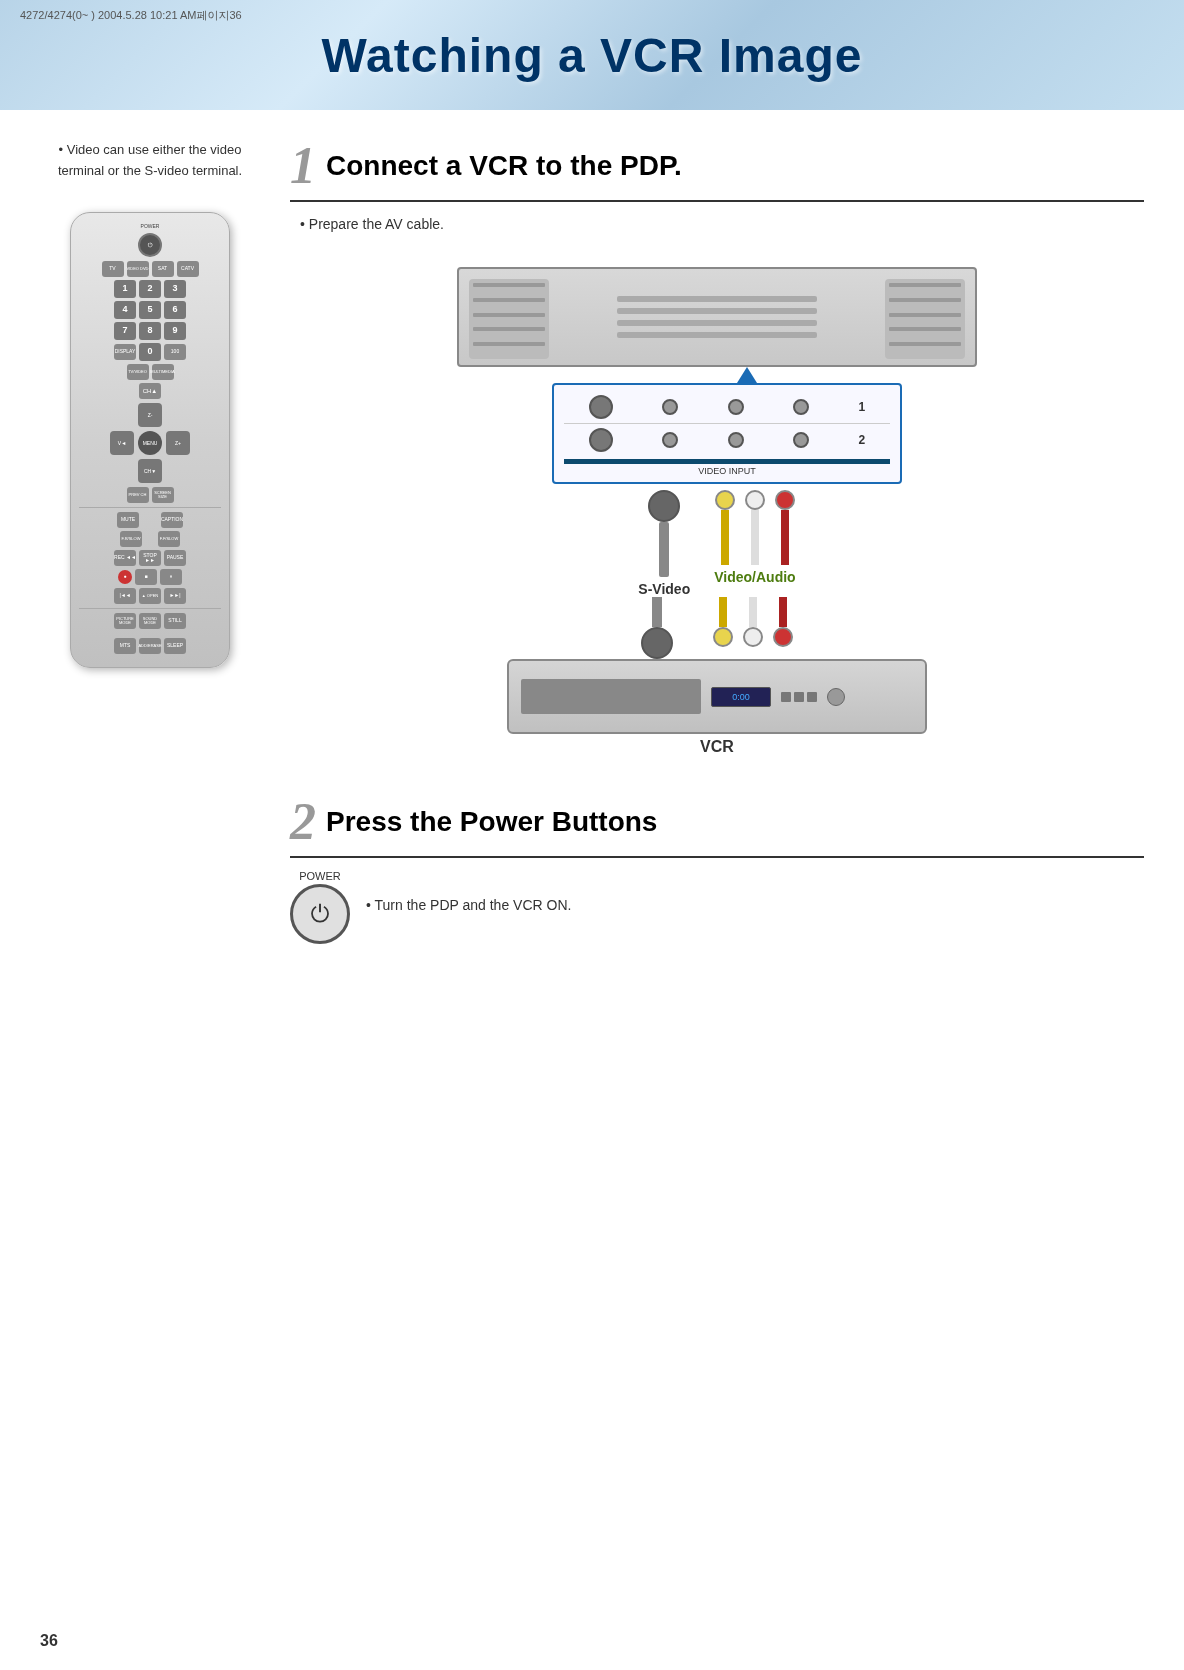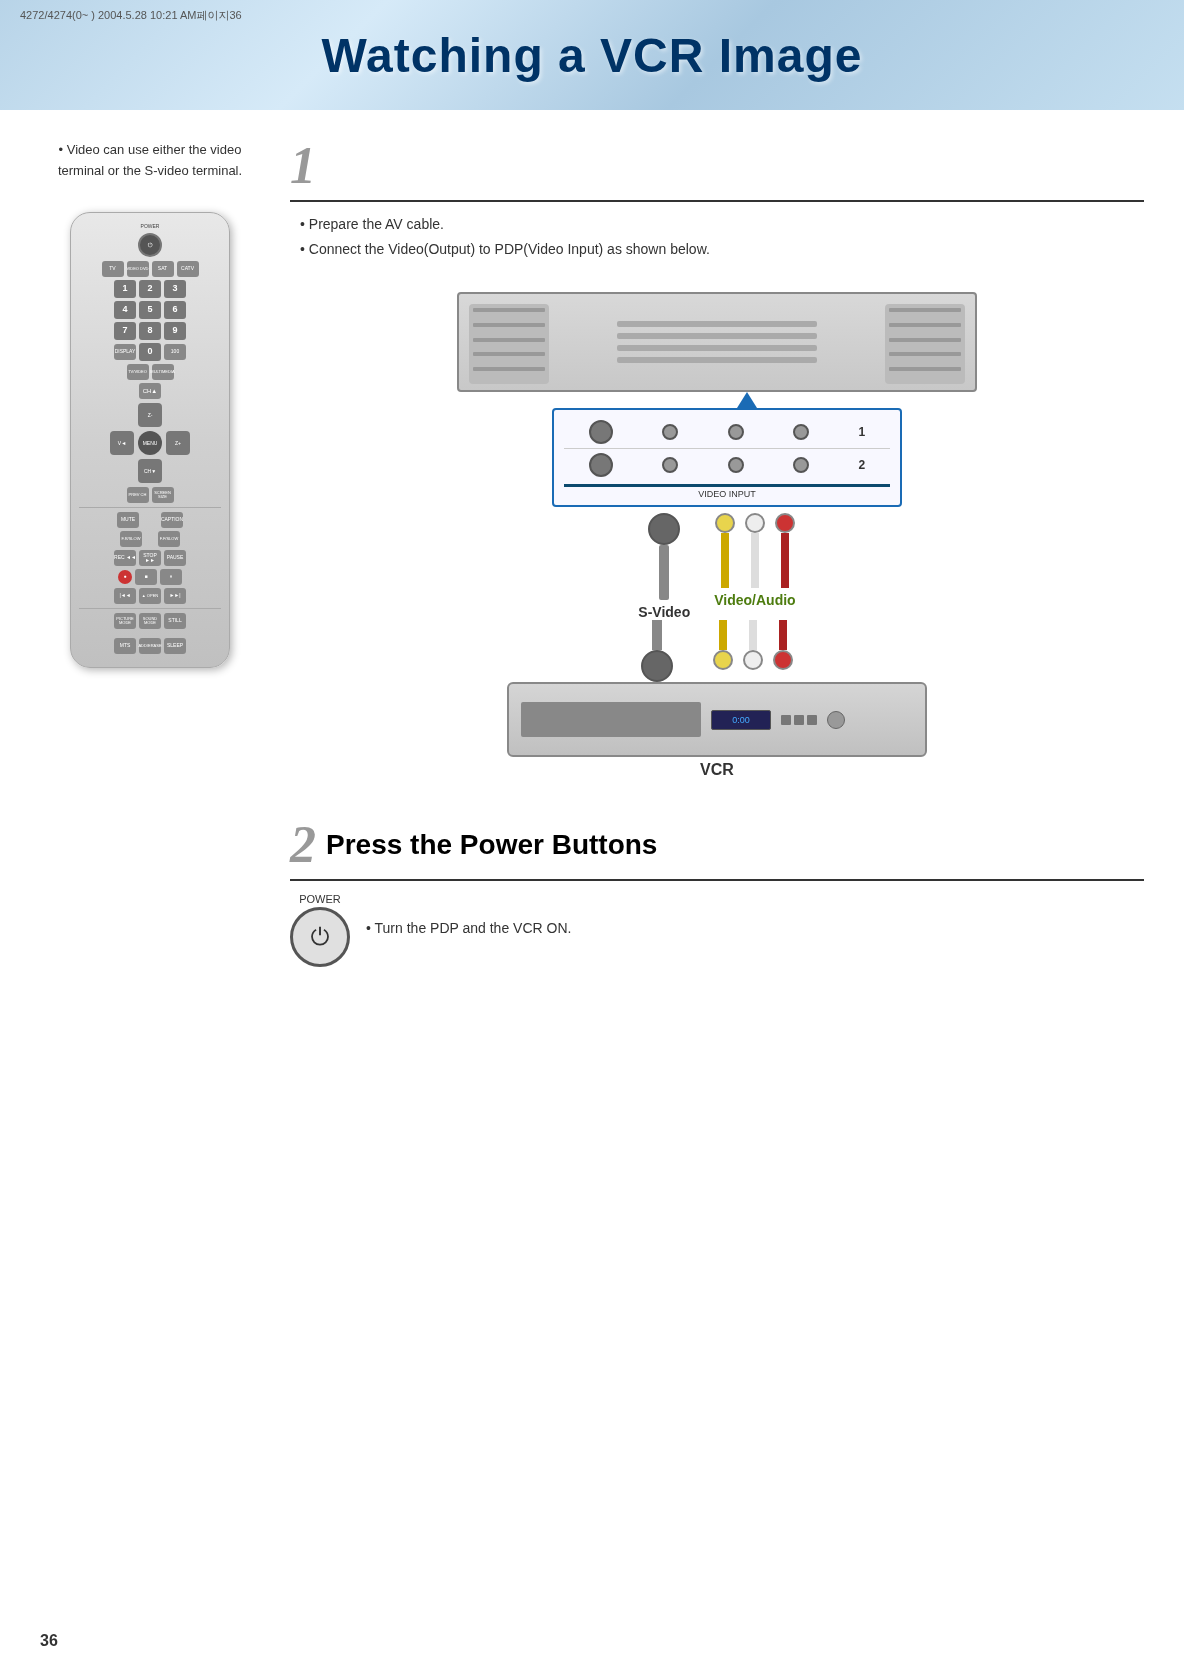--- a/index.html
+++ b/index.html
@@ -477,24 +477,24 @@
 
       </div>
     </div>
   </div>
 
   <div class="right-content">
 
     <div class="step-section">
       <div class="step-header">
         <span class="step-number">1</span>
+        <span class="step-title">Connect a VCR to the PDP.</span>
       </div>
       <div class="step-bullets">
         <div class="step-bullet">Prepare the AV cable.</div>
-        <div class="step-bullet">Connect the Video(Output) to PDP(Video Input) as shown below.</div>
       </div>
 
       <div class="full-diagram">
 
         <div style="width:520px; height:100px; background: linear-gradient(180deg,#d8d8d8,#c8c8c8); border:2px solid #888; border-radius:4px; position:relative; display:flex; align-items:center; justify-content:center;">
 
           <div style="position:absolute;left:10px;top:10px;width:80px;height:80px;background:#bbb;border-radius:4px;display:flex;flex-wrap:wrap;gap:2px;padding:4px;">
             <div style="width:100%;height:4px;background:#999;border-radius:1px;"></div>
             <div style="width:100%;height:4px;background:#999;border-radius:1px;"></div>
             <div style="width:100%;height:4px;background:#999;border-radius:1px;"></div>
@@ -533,21 +533,21 @@
           </div>
 
           <div style="display:flex;align-items:center;justify-content:space-around;padding:4px 0;">
             <div style="width:24px;height:24px;border-radius:50%;border:2px solid #555;background:#777;"></div>
             <div style="width:16px;height:16px;border-radius:50%;border:2px solid #555;background:#999;"></div>
             <div style="width:16px;height:16px;border-radius:50%;border:2px solid #555;background:#999;"></div>
             <div style="width:16px;height:16px;border-radius:50%;border:2px solid #555;background:#999;"></div>
             <div style="font-size:12px;font-weight:bold;color:#333;">2</div>
           </div>
 
-          <div style="font-size:9px;color:#333;text-align:center;margin-top:3px;border-top:3px solid #0c4a6e;padding-top:2px;">VIDEO INPUT</div>
+          <div style="font-size:9px;color:#333;text-align:center;margin-top:3px;border-top:5px solid #0c4a6e;padding-top:2px;">VIDEO INPUT</div>
         </div>
 
         <div style="display:flex;gap:24px;align-items:flex-start;margin-top:6px;justify-content:center;">
 
           <div style="display:flex;flex-direction:column;align-items:center;gap:0;">
             <div style="width:32px;height:32px;border-radius:50%;border:2px solid #555;background:#666;margin-bottom:0;"></div>
             <div style="width:10px;height:55px;background:#888;border-radius:2px;"></div>
             <div style="font-size:14px;font-weight:bold;color:#333;margin-top:4px;">S-Video</div>
           </div>
 

